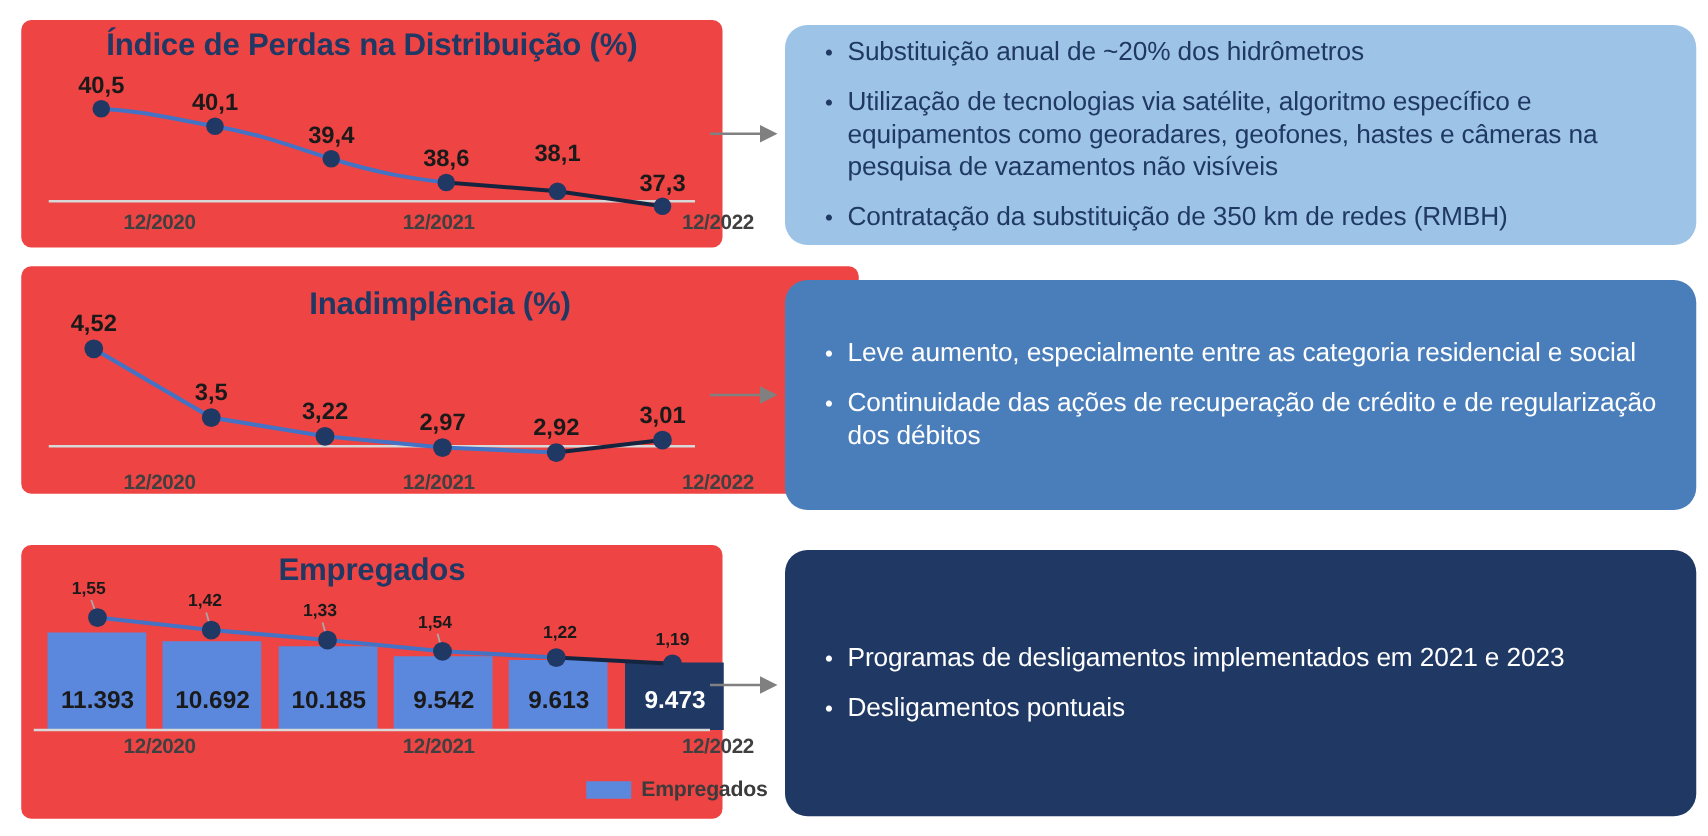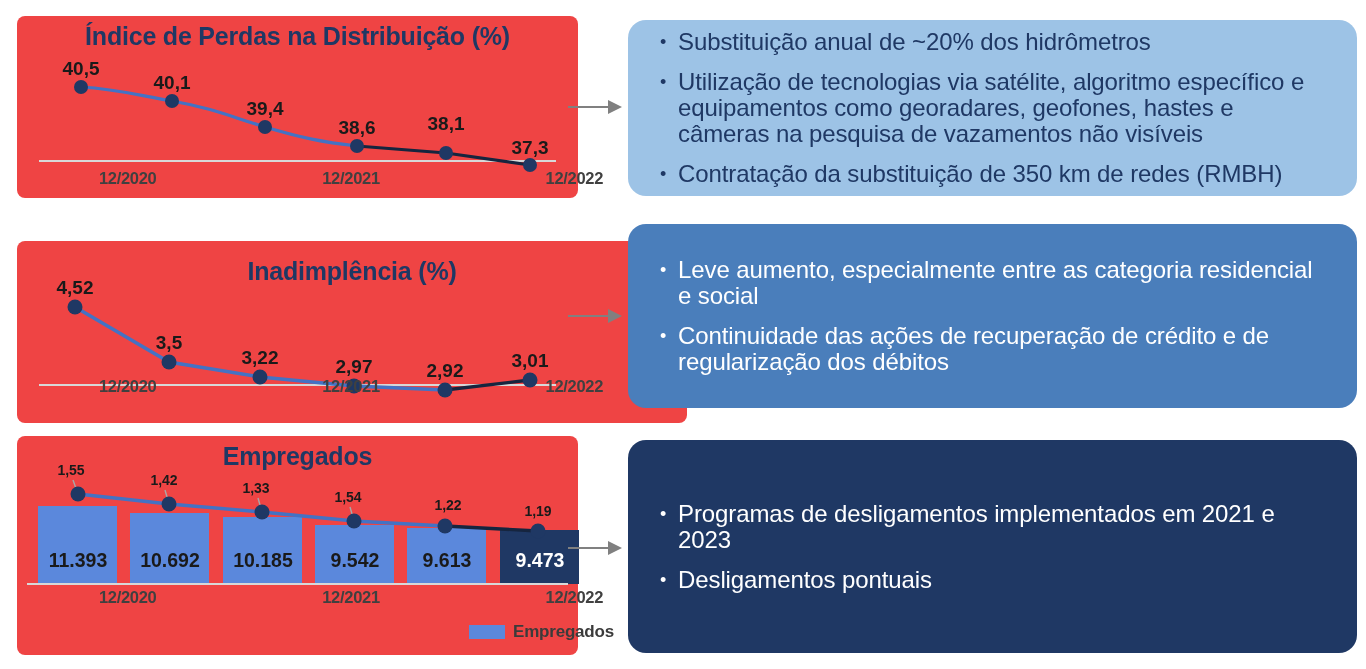--- a/index.html
+++ b/index.html
@@ -16,21 +16,21 @@
   }
 
   
   .chart-card {
     position: absolute;
     background: #ef4444;
     border-radius: 8px;
     box-sizing: border-box;
   }
   #card-1 { left: 17px;  top: 16px;  width: 561px; height: 182px; }
-  #card-2 { left: 17px;  top: 241px; width: 670px; height: 182px; }
+  #card-2 { left: 17px;  top: 213px; width: 670px; height: 182px; }
   #card-3 { left: 17px;  top: 436px; width: 561px; height: 219px; }
 
   .chart-title {
     position: absolute;
     left: 0; right: 0;
     text-align: center;
     color: #1F3864;
     font-weight: bold;
     font-size: 25px;
     letter-spacing: -0.2px;
@@ -156,21 +156,21 @@
     margin: 7px 0;
   }
   .bullet-dot {
     flex: 0 0 auto;
     width: 18px;
     font-size: 18px;
     line-height: 26px;
     text-align: left;
   }
   .bullet-text {
-    font-size: 24px;
+    font-size: 21px;
     line-height: 26px;
     letter-spacing: -0.1px;
   }
   #panel-1 .bullet-dot, #panel-1 .bullet-text { color: #1F3864; }
   #panel-2 .bullet-dot, #panel-2 .bullet-text { color: #ffffff; }
   #panel-3 .bullet-dot, #panel-3 .bullet-text { color: #ffffff; }
 
   
   .arrow {
     position: absolute;

